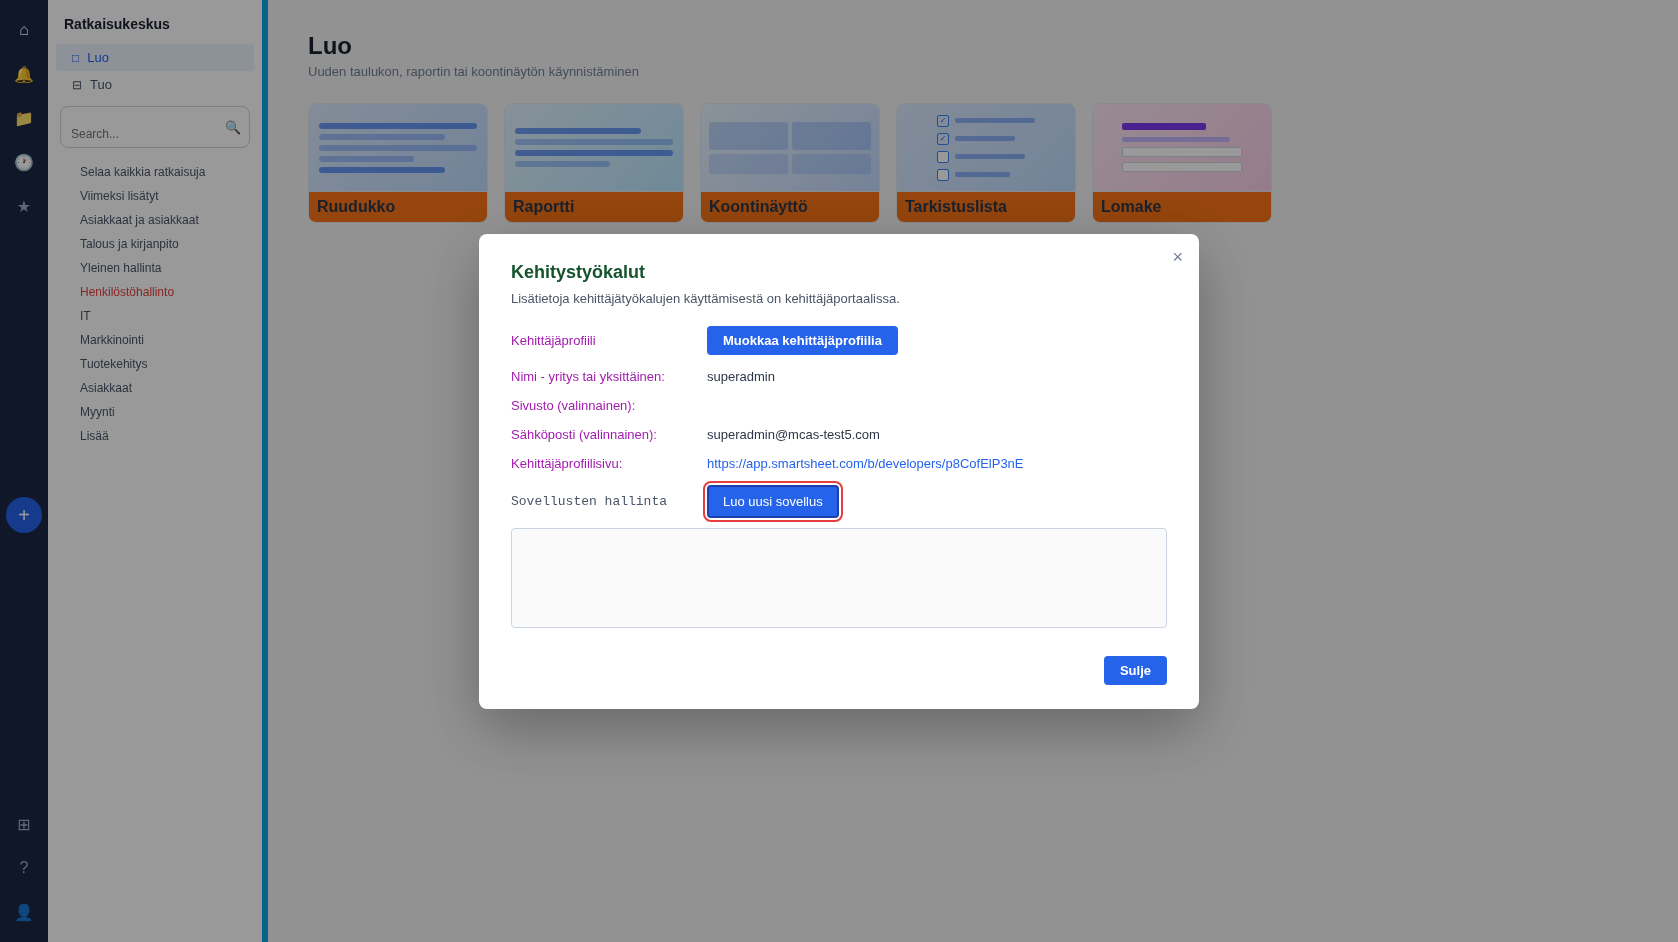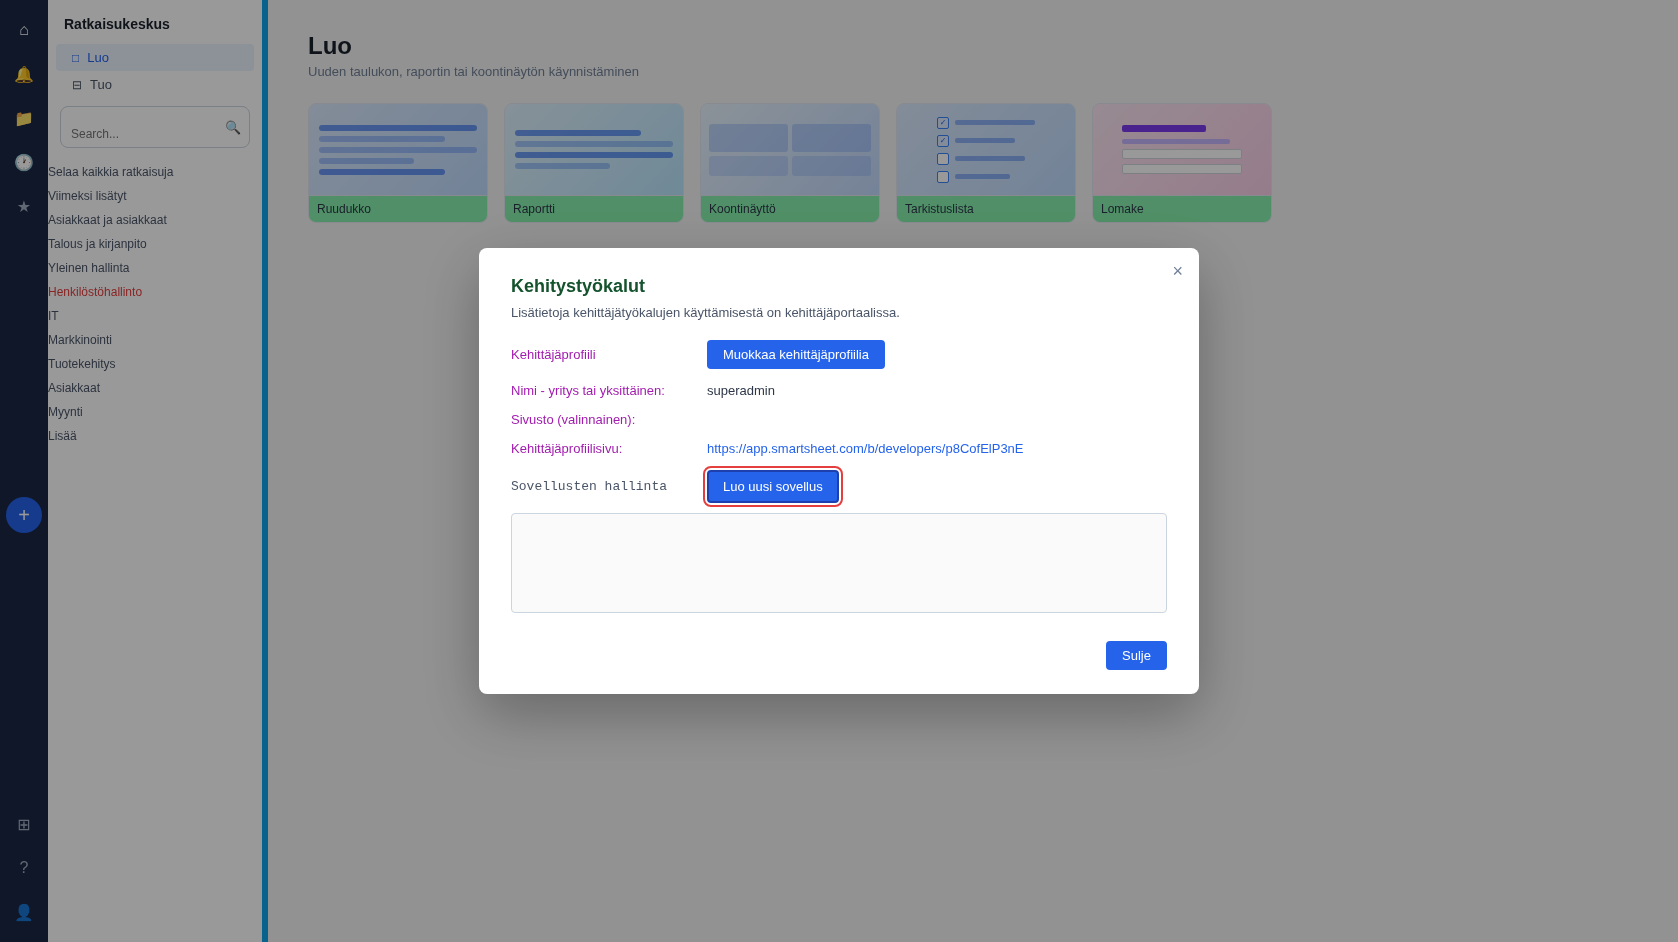--- a/index.html
+++ b/index.html
@@ -91,21 +91,21 @@
       right: 8px;
       top: 50%;
       transform: translateY(-50%);
       background: none;
       border: none;
       cursor: pointer;
       color: #718096;
       font-size: 13px;
     }
     .sidebar-section-link {
-      padding: 5px 0;
+      padding: 5px 32px;
       font-size: 12px;
       color: #4a5568;
       cursor: pointer;
     }
     .sidebar-section-link.highlight { color: #e53e3e; }
 
     
     .main {
       flex: 1;
       display: flex;
@@ -146,24 +146,24 @@
       flex-direction: column;
     }
     .card-top {
       flex: 1;
       display: flex;
       align-items: center;
       justify-content: center;
     }
     .card-label {
       padding: 6px 8px;
-      font-size: 12px;
-      font-weight: 400;
+      font-size: 16px;
+      font-weight: 700;
       color: #2d3748;
-      background: #86efac;
+      background: #f97316;
       border-top: 1px solid #e2e8f0;
     }
 
     
     .modal-overlay {
       position: fixed;
       top: 0; left: 0; right: 0; bottom: 0;
       background: rgba(0,0,0,0.4);
       z-index: 100;
       display: flex;
@@ -232,21 +232,21 @@
       margin-left: 196px;
     }
     .btn-primary {
       background: #2563eb;
       color: #fff;
       border: none;
       border-radius: 4px;
       padding: 7px 16px;
       font-size: 13px;
       cursor: pointer;
-      font-weight: 400;
+      font-weight: 700;
     }
     .section-header-row {
       display: flex;
       align-items: center;
       gap: 16px;
       margin-bottom: 10px;
     }
     .section-label {
       font-size: 13px;
       color: #4a5568;
@@ -499,20 +499,24 @@
     <div class="form-row">
       <span class="form-label">Nimi - yritys tai yksittäinen:</span>
       <span class="form-value">superadmin</span>
     </div>
 
     <div class="form-row">
       <span class="form-label">Sivusto (valinnainen):</span>
       <span class="form-value"></span>
     </div>
 
+    <div class="form-row">
+      <span class="form-label">Sähköposti (valinnainen):</span>
+      <span class="form-value">superadmin@mcas-test5.com</span>
+    </div>
 
     <div class="form-row">
       <span class="form-label">Kehittäjäprofiilisivu:</span>
       <a class="form-link" href="#">https://app.smartsheet.com/b/developers/p8CofElP3nE</a>
     </div>
 
 
     <div class="section-header-row">
       <span class="section-label">Sovellusten hallinta</span>
       <button class="btn-create-app">Luo uusi sovellus</button>

